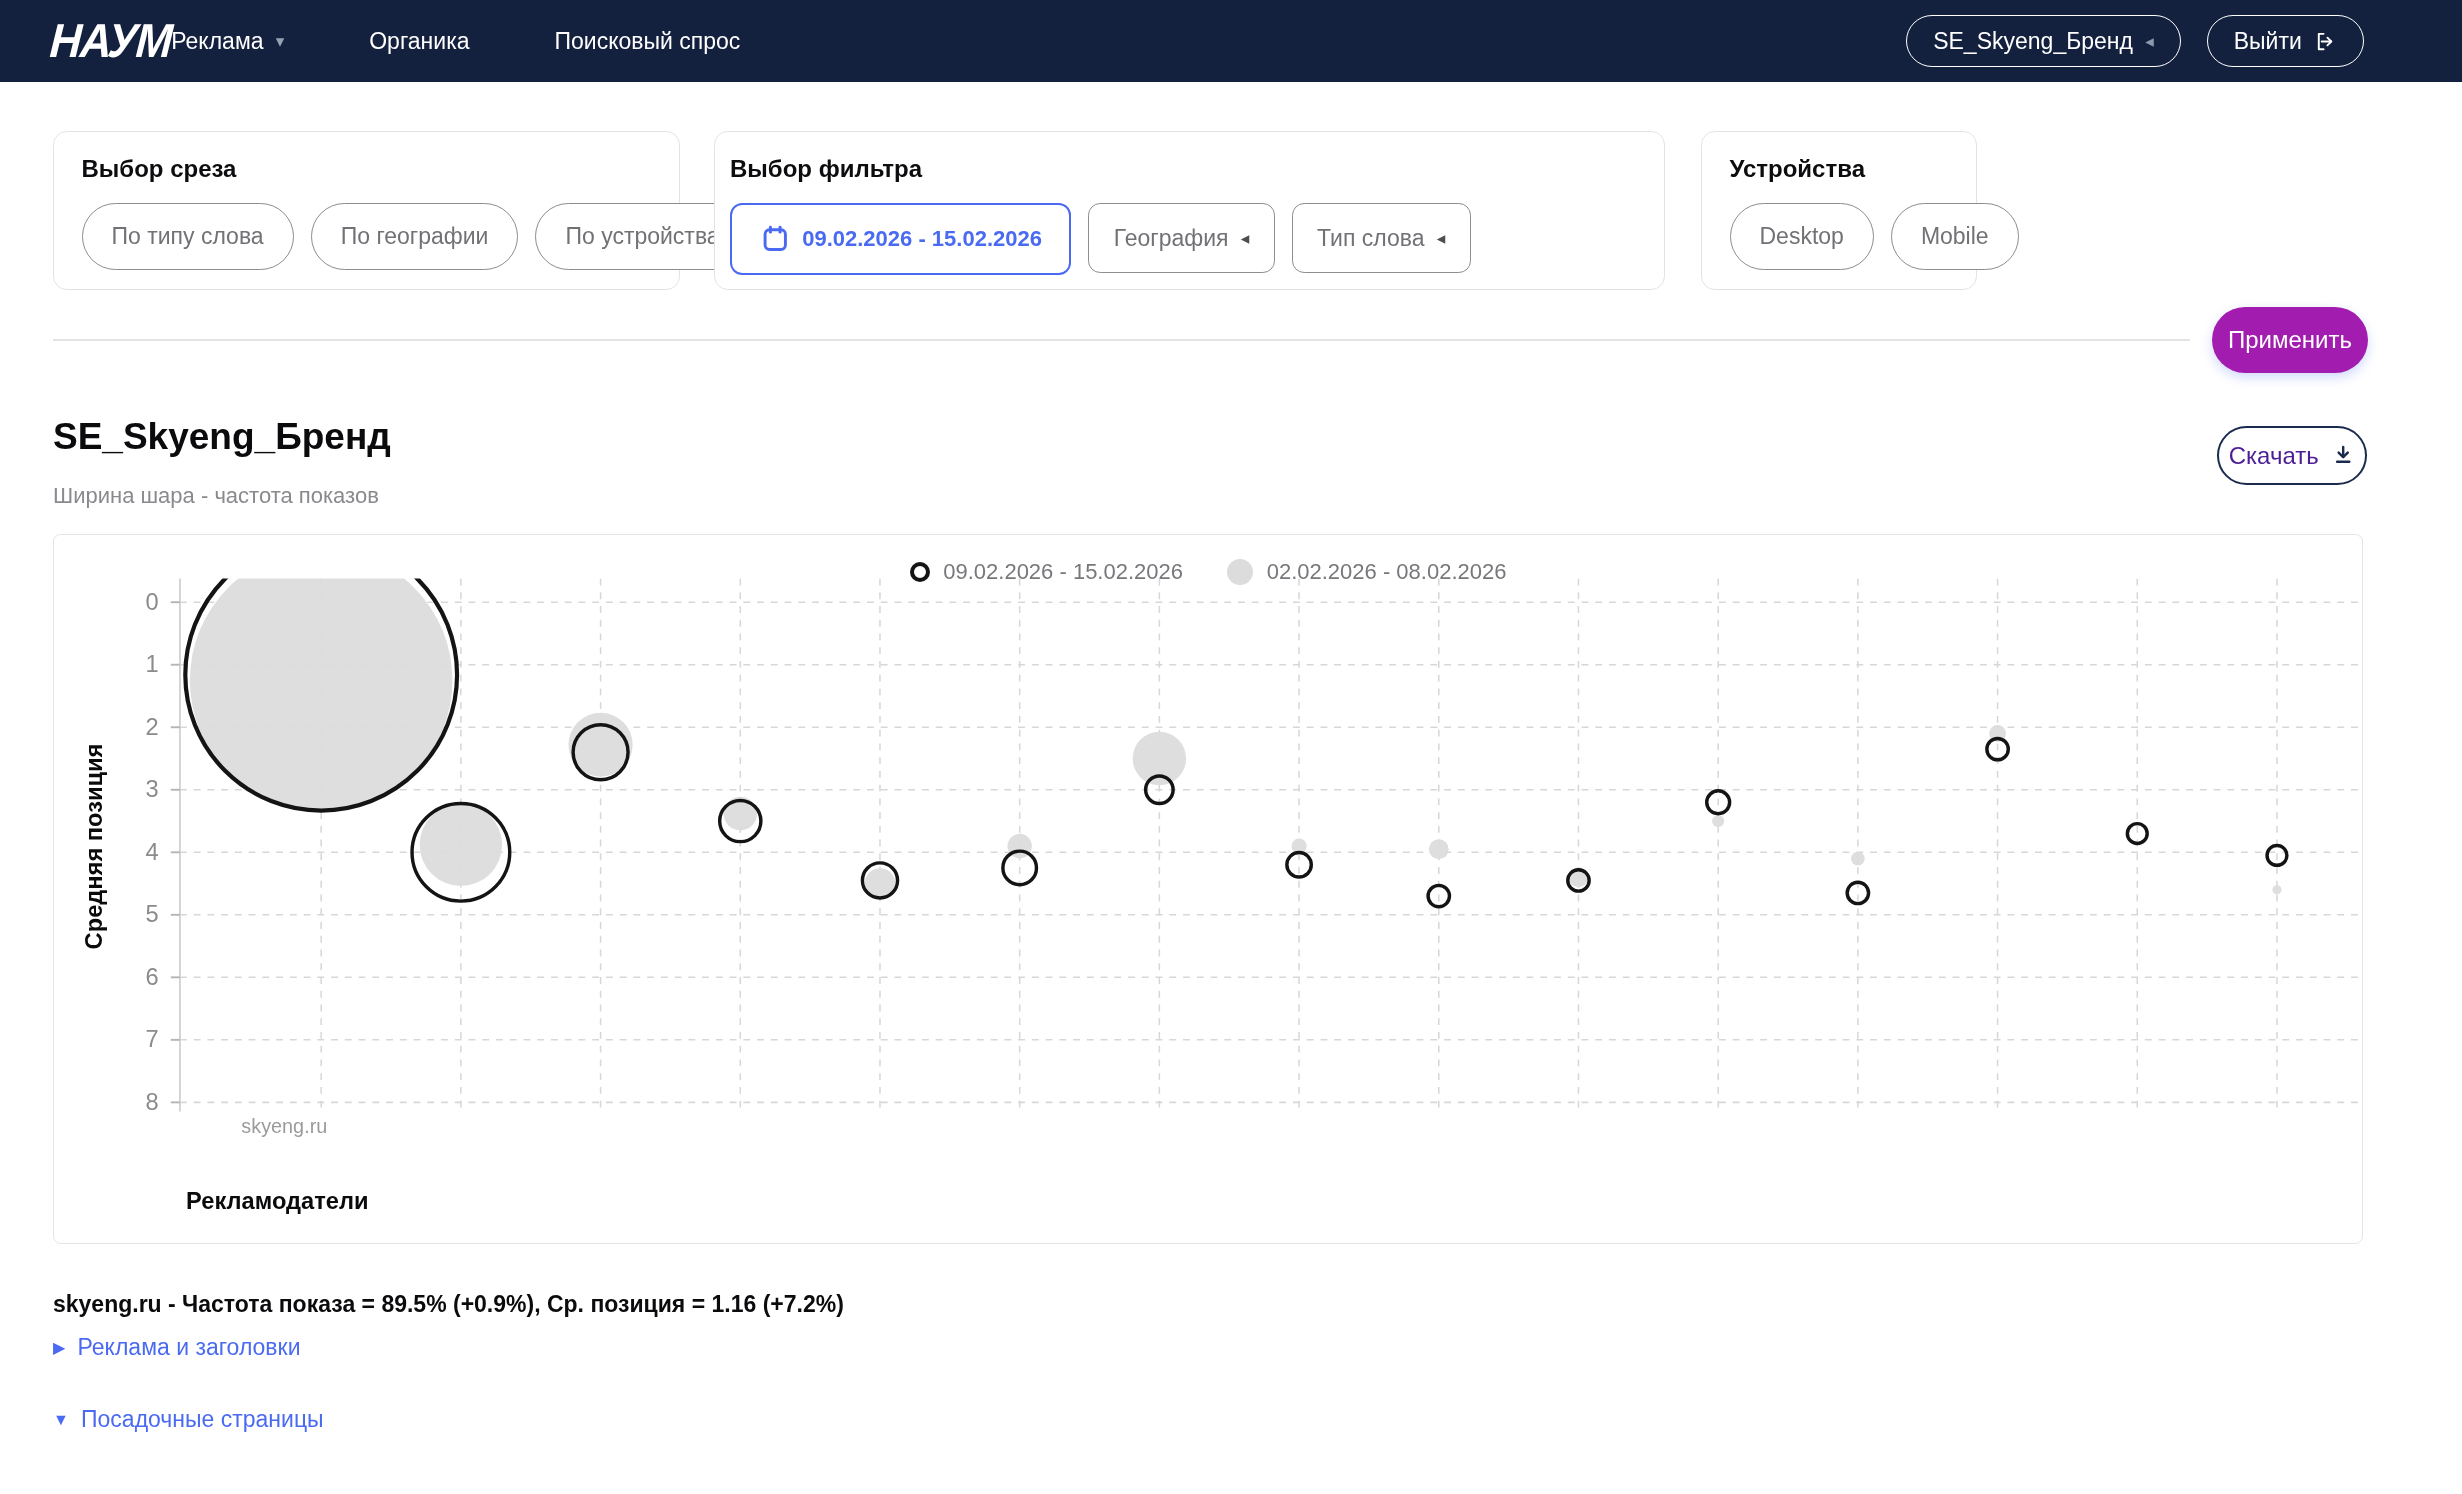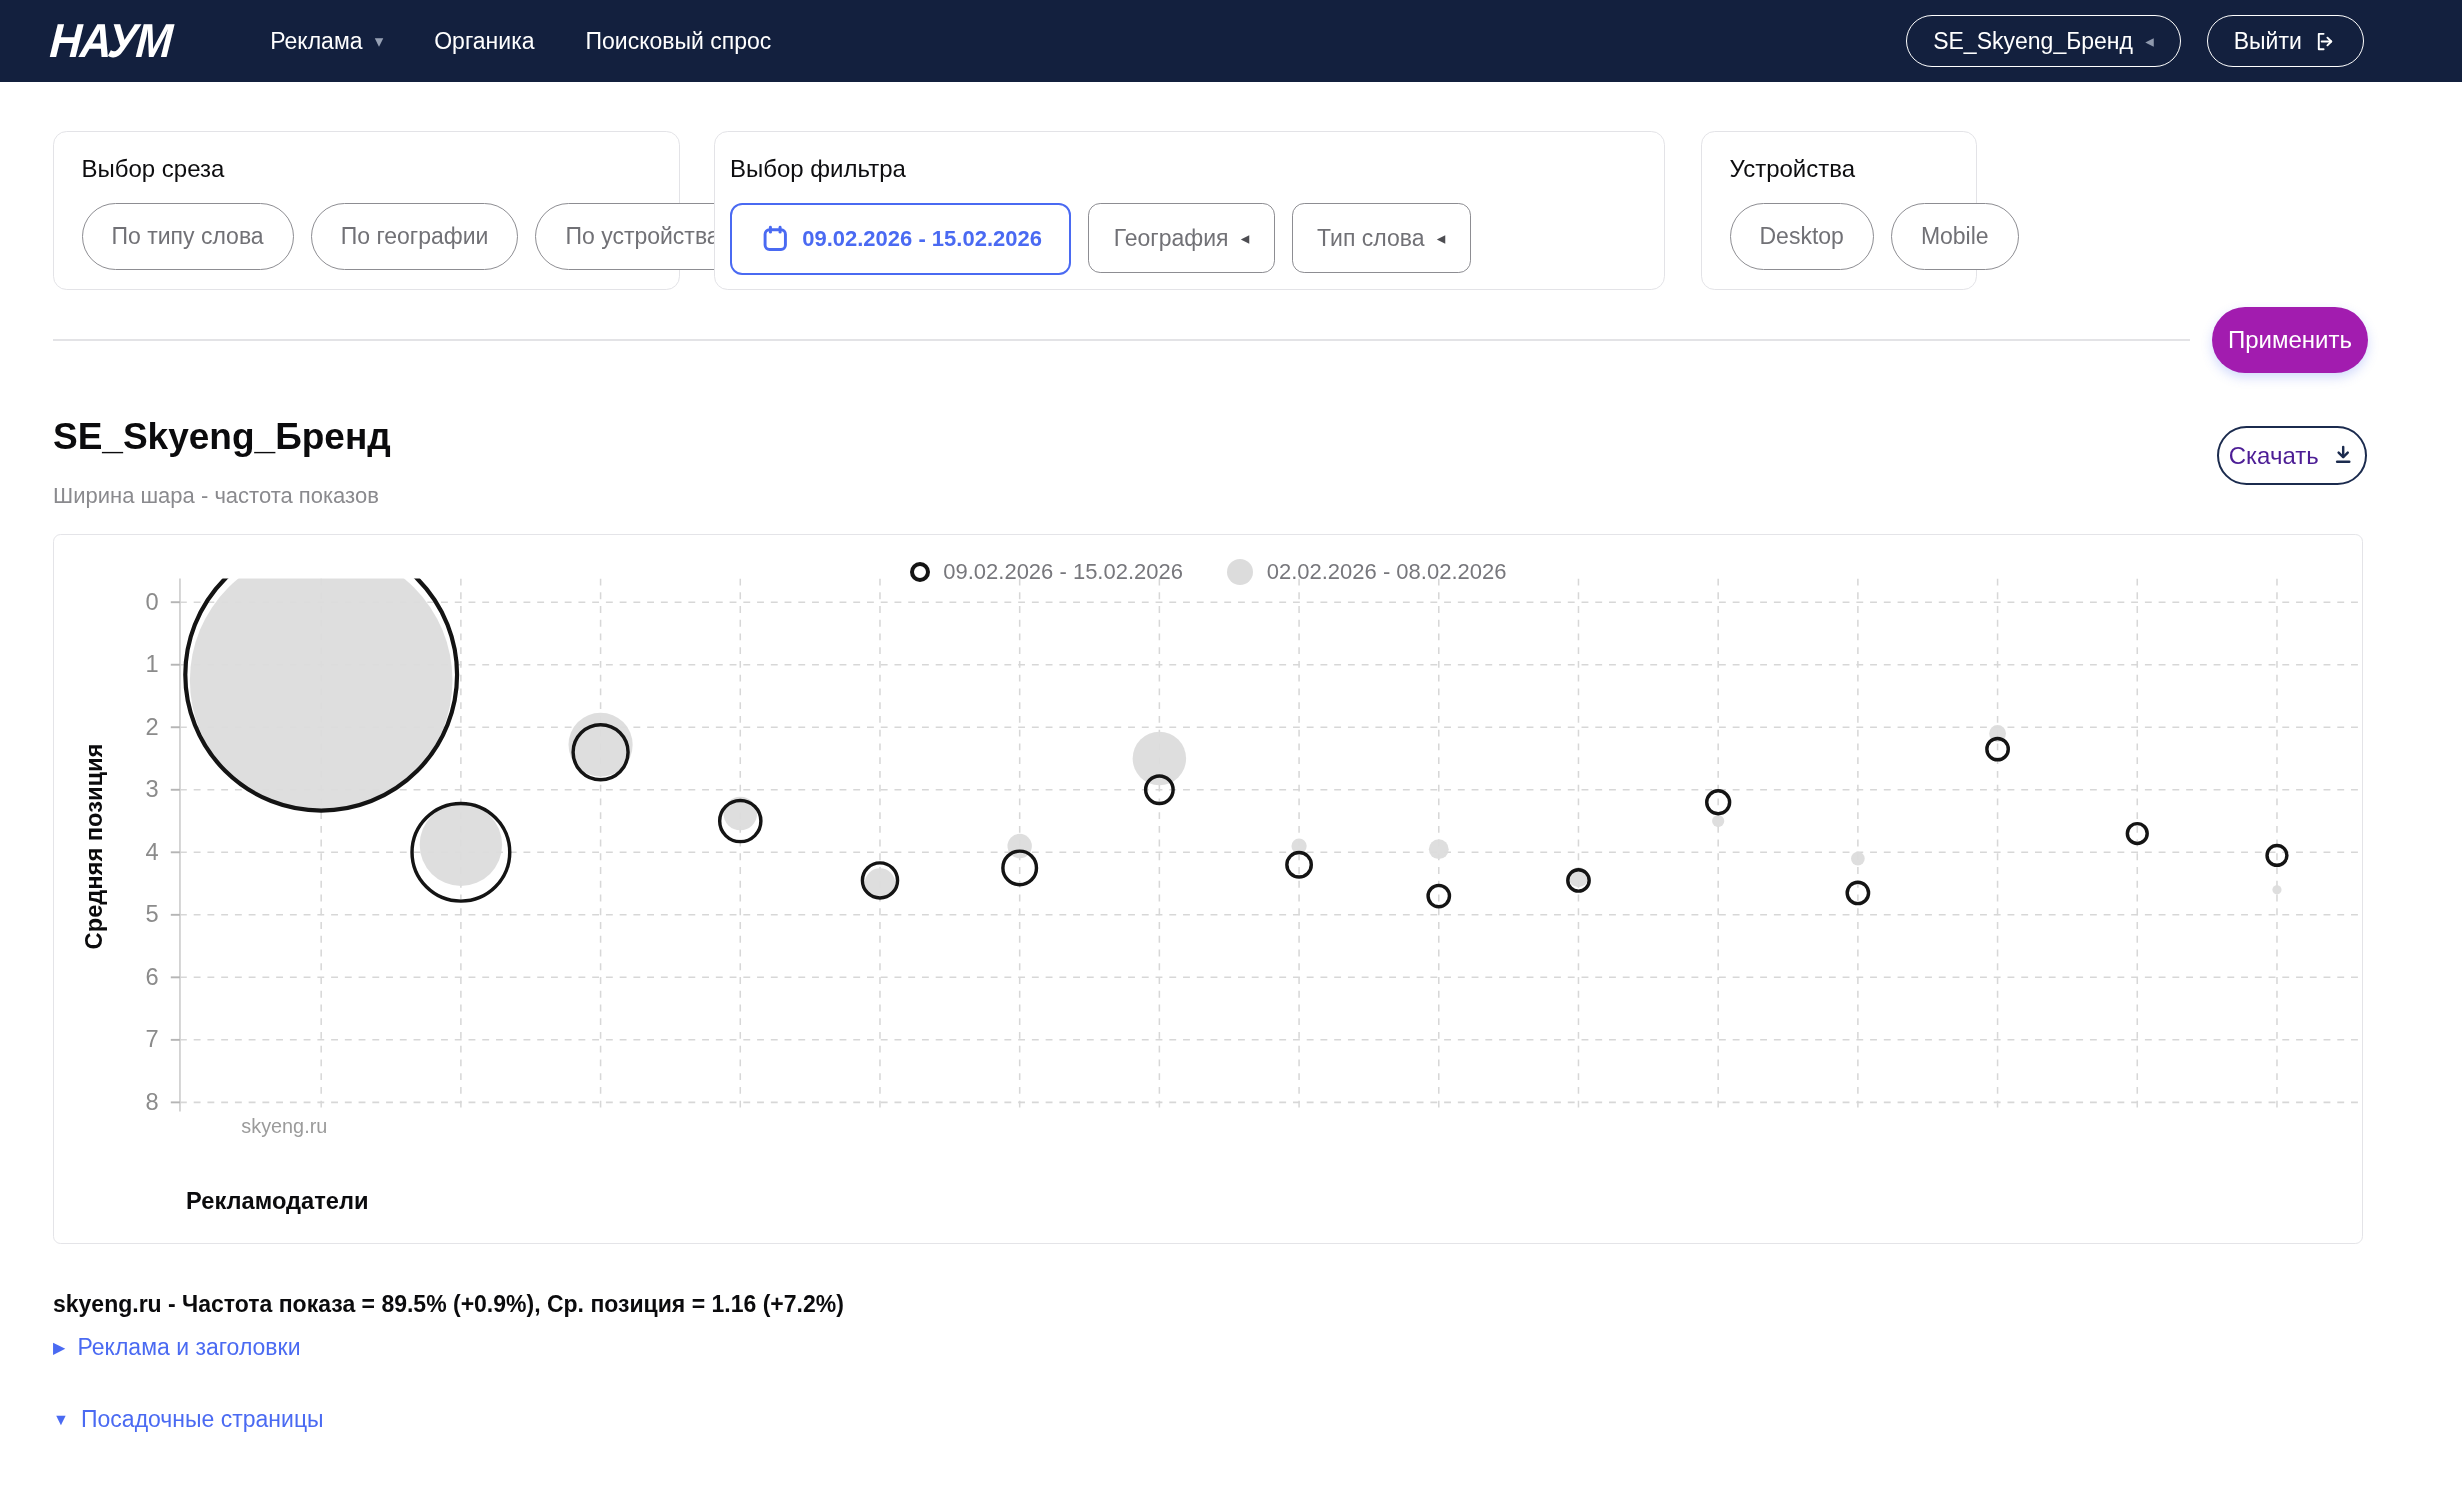--- a/index.html
+++ b/index.html
@@ -1,33 +1,33 @@
 <!DOCTYPE html>
 <html style="font-size:12.2px"><head>
 <meta charset="utf-8">
 <style>
   * { margin:0; padding:0; box-sizing:border-box; }
   html,body { width:2462px; height:1495px; background:#ffffff; font-family:"Liberation Sans", sans-serif; position:relative; overflow:hidden; }
 
   
   .navbar { position:absolute; left:0; top:0; width:2462px; height:82px; background:#13203e; display:flex; align-items:center; }
   .logo { font-style:italic; font-weight:900; font-size:44px; color:#ffffff; letter-spacing:-1.5px; margin-left:50px; transform:scaleY(1.08) skewX(-4deg); }
-  .nav-links { display:flex; align-items:center; margin-left:99px; gap:51px; }
+  .nav-links { display:flex; align-items:center; gap:85px; }
   .nav-link { color:#ffffff; font-size:23px; display:flex; align-items:center; gap:12.2px; cursor:pointer; }
   .nav-caret { color:#97a1b4; font-size:17px; }
   .nav-right { margin-left:auto; display:flex; align-items:center; gap:26px; margin-right:98px; }
   .nav-pill { border:1.9px solid #ffffff; border-radius:763px; height:52px; display:flex; align-items:center; gap:12.2px; padding:0 26px; color:#ffffff; font-size:23px; cursor:pointer; }
   .nav-pill .tri-left { color:#8f99ad; font-size:17px; }
 
   
   .card { position:absolute; top:131px; height:159px; border:1.5px solid #e3e3e7; border-radius:13.7px; background:#fff; padding:23px 27.5px; }
   .card-slice { left:53px; width:627px; }
   .card-filter { left:714px; width:951px;padding-left:15px; }
   .card-devices { left:1701px; width:276px; }
-  .card-title { font-size:24px; font-weight:normal; color:#0d0d0f; margin-bottom:20px; }
+  .card-title { font-size:24px; font-weight:bold; color:#0d0d0f; margin-bottom:20px; }
   .pill-row { display:flex; gap:17px; }
   .pill-btn { height:67px; border:1.9px solid #8d8d92; border-radius:763px; background:#fff; color:#717176; font-size:23px; display:flex; align-items:center; justify-content:center; padding:0 29px; cursor:pointer; white-space:nowrap;text-align:right; }
   .sq-btn { height:70px; border:1.9px solid #8d8d92; border-radius:12.2px; background:#fff; color:#717176; font-size:23px; display:flex; align-items:center; gap:12.2px; justify-content:center; padding:0 24.4px; cursor:pointer; white-space:nowrap; }
   .sq-btn .tri-left { color:#4d4d52; font-size:17px; }
   .date-btn { border:2.3px solid #4a6af2; color:#4a6af2; height:72px; padding:0 27.5px; font-size:22px; font-weight:bold; }
   .date-btn svg { flex:0 0 auto; }
 
   
   .divider { position:absolute; left:53px; top:339px; width:2137px; height:1.5px; background:#e3e3e6; }
   .apply-btn { position:absolute; left:2212px; top:307px; width:156px; height:66px; background:#a21caf; border:none; border-radius:763px; color:#ffffff; font-size:24px; display:flex; align-items:center; justify-content:center; cursor:pointer; box-shadow:0 4.6px 10.7px rgba(74,106,242,.25); }

